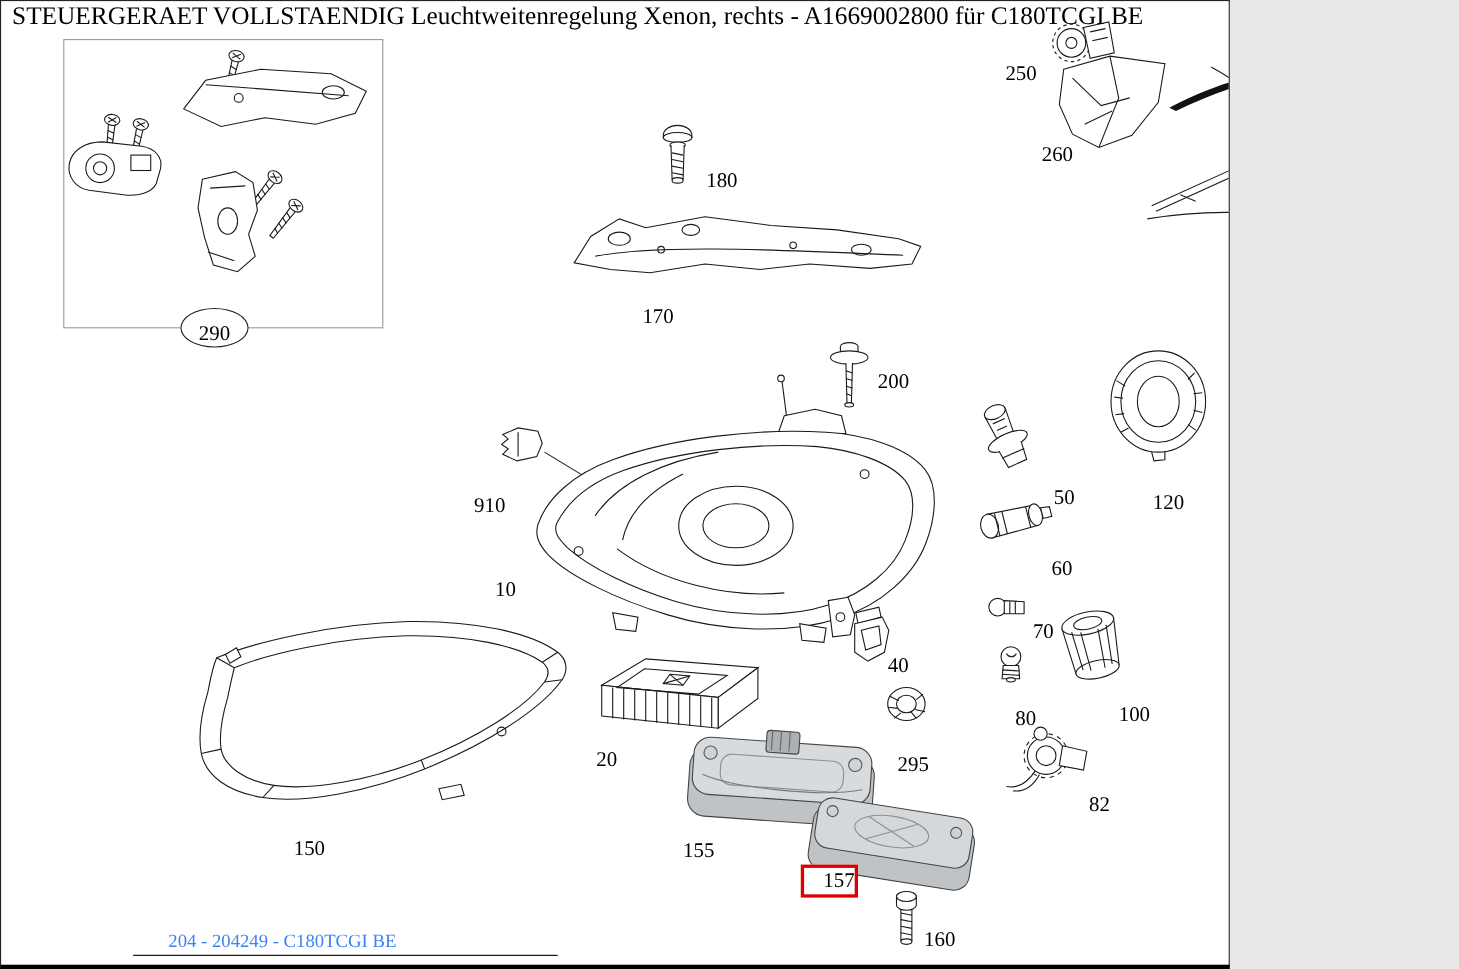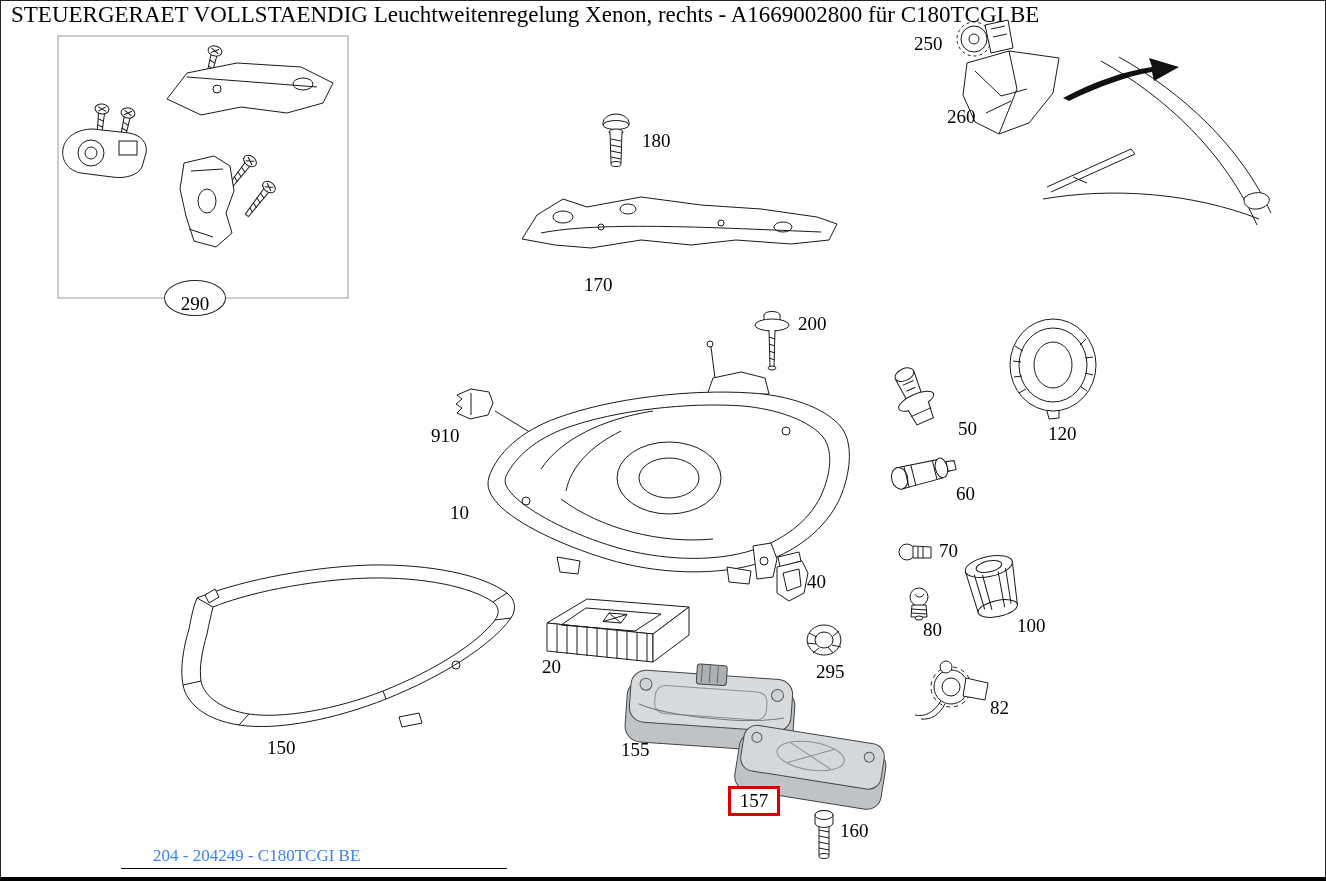--- a/index.html
+++ b/index.html
@@ -1,39 +1,40 @@
 <!DOCTYPE html>
 <html><head>
 <meta charset="utf-8">
 <style>
   html,body { margin:0; padding:0; background:#e8e8e8; }
   #stage {
-    position:relative; width:1326px; height:881px; background:#fff;
+    position:relative; width:1118px; height:881px; background:#fff;
     border:1px solid #222; border-bottom:4px solid #000; box-sizing:border-box;
     font-family:"Liberation Serif", serif; overflow:hidden;
   }
   .art { position:absolute; left:0; top:0; stroke:#1a1a1a; fill:none; stroke-width:1; }
   .page-title {
     position:absolute; left:10px; top:1px; font-size:23px; color:#000;
     white-space:nowrap; letter-spacing:0px;
   }
   .part-label {
     position:absolute; font-size:19px; color:#000; cursor:pointer; line-height:1.1;
     white-space:nowrap;
+    margin-top:24px;
   }
   .ellipse-label {
     position:absolute; left:163px; top:279px; width:60px; height:34px;
     border:1px solid #222; border-radius:50%; background:#fff;
     display:flex; align-items:flex-end; justify-content:center;
     font-size:19px; cursor:pointer;
   }
   .highlight-box {
     position:absolute; left:727px; top:785px; width:46px; height:24px;
     border:3px solid #dd0000; background:#fff;
-    display:flex; align-items:center; justify-content:center;
+    display:flex; align-items:center; justify-content:flex-end;
     font-size:19px; cursor:pointer;
   }
   .footer-ref { position:absolute; left:152px; top:845px; font-size:17px; color:#3b82f6; white-space:nowrap; }
   .footer-line { position:absolute; left:120px; top:867px; width:386px; height:1px; background:#000; }
 </style>
 </head>
 <body>
 
 <div id="stage">
 
@@ -261,21 +262,21 @@
     <g>
       <use href="#bolt" transform="translate(823,820)"></use>
     </g>
   </svg>
 
   <div class="page-title">STEUERGERAET VOLLSTAENDIG Leuchtweitenregelung Xenon, rechts - A1669002800 für C180TCGI BE</div>
 
   <div class="part-label" style="left:913px; top:33px">250</div>
   <div class="part-label" style="left:946px; top:106px">260</div>
   <div class="part-label" style="left:641px; top:130px">180</div>
-  <div class="part-label" style="left:583px; top:274px">170</div>
+  <div class="part-label" style="left:583px; top:254px">170</div>
   <div class="part-label" style="left:797px; top:313px">200</div>
   <div class="part-label" style="left:430px; top:425px">910</div>
   <div class="part-label" style="left:957px; top:418px">50</div>
   <div class="part-label" style="left:1047px; top:423px">120</div>
   <div class="part-label" style="left:449px; top:502px">10</div>
   <div class="part-label" style="left:955px; top:483px">60</div>
   <div class="part-label" style="left:938px; top:540px">70</div>
   <div class="part-label" style="left:806px; top:571px">40</div>
   <div class="part-label" style="left:922px; top:619px">80</div>
   <div class="part-label" style="left:1016px; top:615px">100</div>

